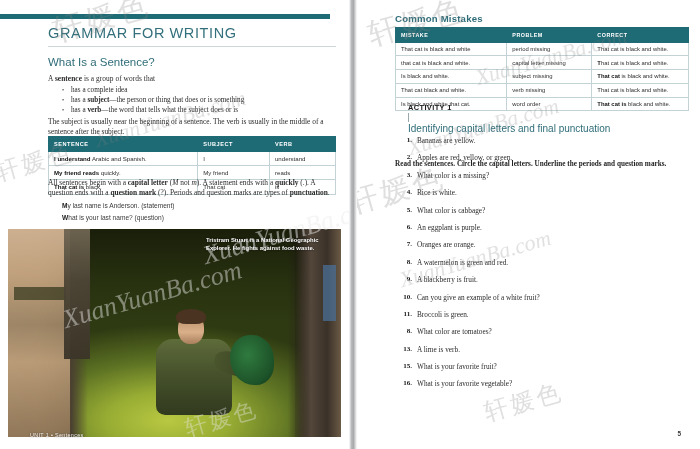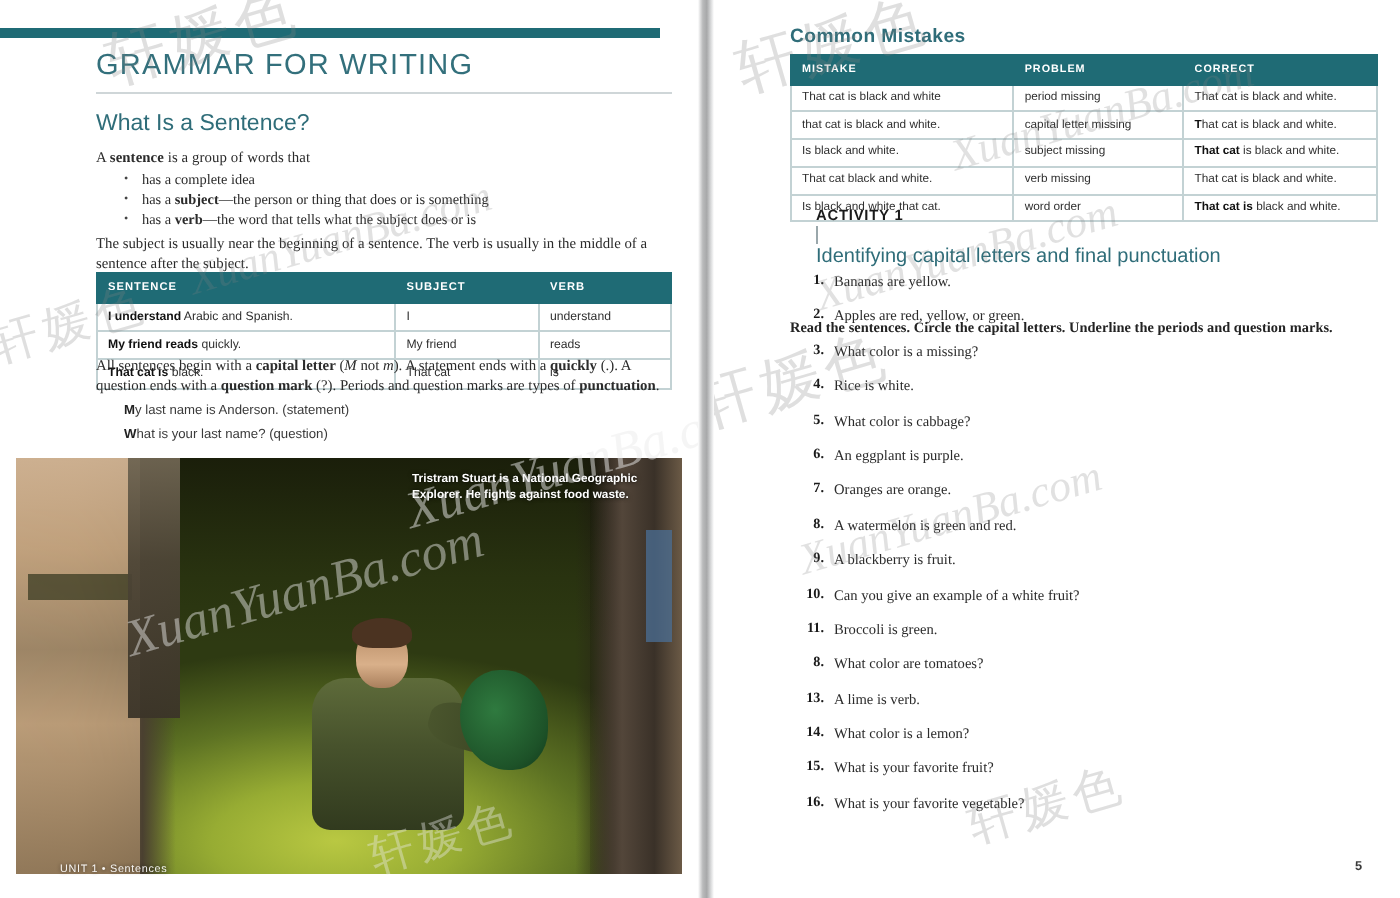--- a/index.html
+++ b/index.html
@@ -566,21 +566,20 @@
         <li><span class="num">4.</span><span>Rice is white.</span></li>
         <li><span class="num">5.</span><span>What color is cabbage?</span></li>
         <li><span class="num">6.</span><span>An eggplant is purple.</span></li>
         <li><span class="num">7.</span><span>Oranges are orange.</span></li>
         <li><span class="num">8.</span><span>A watermelon is green and red.</span></li>
         <li><span class="num">9.</span><span>A blackberry is fruit.</span></li>
         <li><span class="num">10.</span><span>Can you give an example of a white fruit?</span></li>
         <li><span class="num">11.</span><span>Broccoli is green.</span></li>
         <li><span class="num">8.</span><span>What color are tomatoes?</span></li>
         <li><span class="num">13.</span><span>A lime is verb.</span></li>
-        <li><span class="num">14.</span><span>What color is a lemon?</span></li>
         <li><span class="num">15.</span><span>What is your favorite fruit?</span></li>
         <li><span class="num">16.</span><span>What is your favorite vegetable?</span></li>
       </ol>
 
     <div class="page-num">5</div>
 
     <div class="wm wm-cn" style="left:10px; top:2px;">轩媛色</div>
     <div class="wm wm-en" style="left:116px; top:44px;">XuanYuanBa.com</div>
     <div class="wm wm-en" style="left:48px; top:114px;">XuanYuanBa.com</div>
     <div class="wm wm-cn" style="left:-10px; top:170px;">轩媛色</div>

